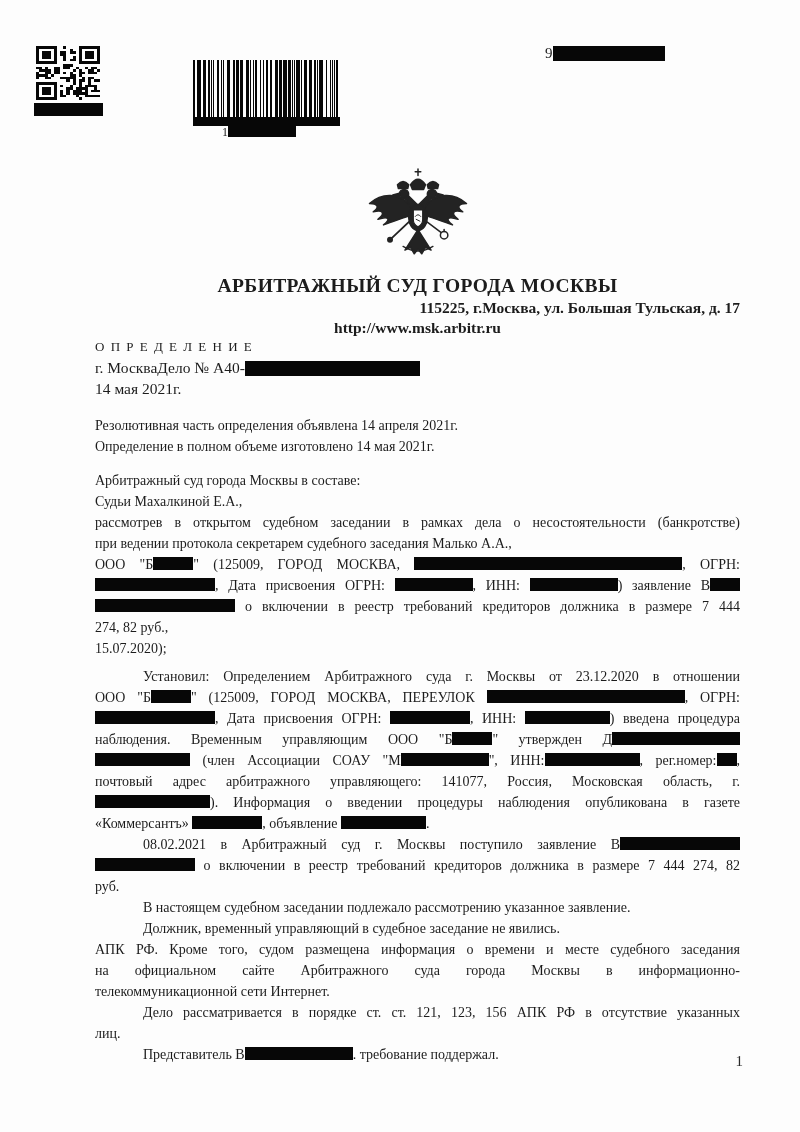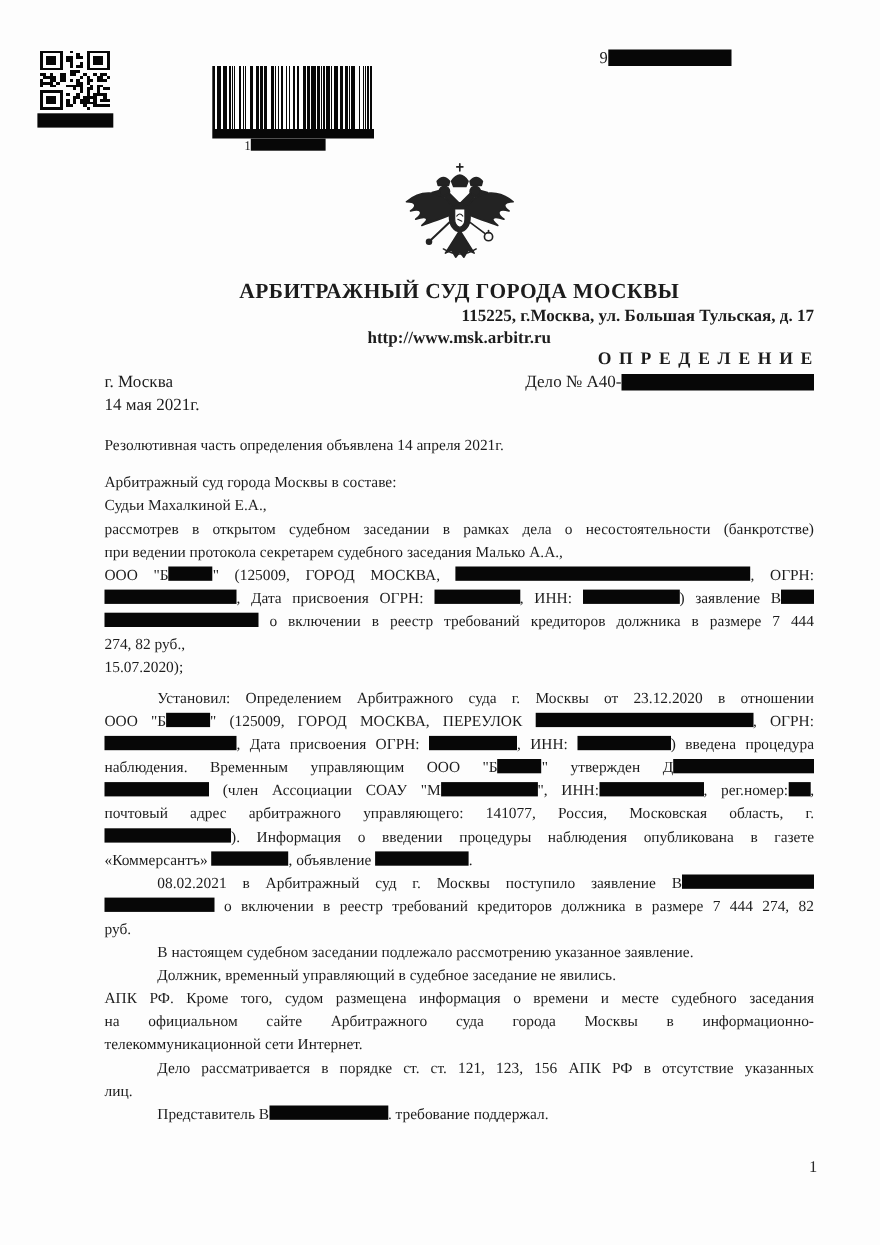--- a/index.html
+++ b/index.html
@@ -15,27 +15,27 @@
   }
   
   .qr-wrap{position:absolute;left:36px;top:46px;}
   .qr-band{position:absolute;left:34px;top:103px;width:69px;height:13px;background:#070707;}
   .barcode-wrap{position:absolute;left:193px;top:60px;}
   .barcode-label{position:absolute;left:222px;top:126px;font-size:12px;line-height:13px;white-space:nowrap;}
   .barcode-label .redact{height:11px;vertical-align:-1px;}
   .serial{position:absolute;left:545px;top:44px;font-size:15px;line-height:18px;white-space:nowrap;}
   .serial .redact{height:15px;vertical-align:-3px;}
   
-  .doc{position:absolute;left:95px;top:148px;width:645px;}
+  .doc{position:absolute;left:95px;top:168px;width:645px;}
   .emblem{display:block;margin:0 auto;}
   .court-name{margin-top:8px;text-align:center;font-weight:bold;font-size:19.5px;line-height:25px;letter-spacing:.4px;}
   .addr{text-align:right;font-weight:bold;font-size:15.5px;line-height:20px;}
   .site{text-align:center;font-weight:bold;font-size:15.5px;line-height:19px;}
-  .doc-title{text-align:right;font-weight:bold;font-size:16px;line-height:20px;letter-spacing:1.5px;}
-  .case-row{display:flex;justify-content:space-between;align-items:baseline;font-size:15.5px;line-height:21px;}
+  .doc-title{text-align:left;font-weight:normal;font-size:13px;line-height:20px;letter-spacing:1.5px;}
+  .case-row{display:flex;align-items:baseline;font-size:15.5px;line-height:21px;}
   .case-right{white-space:nowrap;}
   .case-right .redact{height:15px;vertical-align:-3px;}
   .date-line{font-size:15.5px;line-height:21px;}
   
   .body-text{font-size:14px;line-height:21px;margin-top:15px;}
   .ln{min-height:21px;}
   .ln.fill{text-align:justify;text-align-last:justify;}
   .ln.ind{text-indent:48px;}
   .redact{display:inline-block;background:#070707;height:13px;vertical-align:-1px;}
   .page-num{position:absolute;top:1053px;right:57px;font-size:15px;color:#2a2a2a;}
@@ -272,20 +272,21 @@
     <div class="doc-title">О П Р Е Д Е Л Е Н И Е</div>
 
     <div class="case-row">
       <span>г. Москва</span>
       <span class="case-right"><span>Дело № А40-</span><span class="redact" style="width: 175px;"></span></span>
     </div>
     <div class="date-line">14 мая 2021г.</div>
 
     <div class="body-text">
         <div class="ln" style="margin-top: 16px;">Резолютивная часть определения объявлена 14 апреля 2021г.</div>
+        <div class="ln">Определение в полном объеме изготовлено 14 мая 2021г.</div>
         <div class="ln" style="margin-top: 13px;">Арбитражный суд города Москвы в составе:</div>
         <div class="ln">Судьи Махалкиной Е.А.,</div>
         <div class="ln fill">рассмотрев в открытом судебном заседании в рамках дела о несостоятельности (банкротстве)</div>
         <div class="ln">при ведении протокола секретарем судебного заседания Малько А.А.,</div>
         <div class="ln fill">ООО "Б<span class="redact" style="width: 40px;"></span>" (125009, ГОРОД МОСКВА, <span class="redact" style="width: 268px;"></span>, ОГРН:</div>
         <div class="ln fill"><span class="redact" style="width: 120px;"></span>, Дата присвоения ОГРН: <span class="redact" style="width: 78px;"></span>, ИНН: <span class="redact" style="width: 88px;"></span>) заявление В<span class="redact" style="width: 30px;"></span></div>
         <div class="ln fill"><span class="redact" style="width: 140px;"></span> о включении в реестр требований кредиторов должника в размере 7 444</div>
         <div class="ln">274, 82 руб.,</div>
         <div class="ln">15.07.2020);</div>
         <div class="ln fill ind" style="margin-top: 7px;">Установил: Определением Арбитражного суда г. Москвы от 23.12.2020 в отношении</div>

